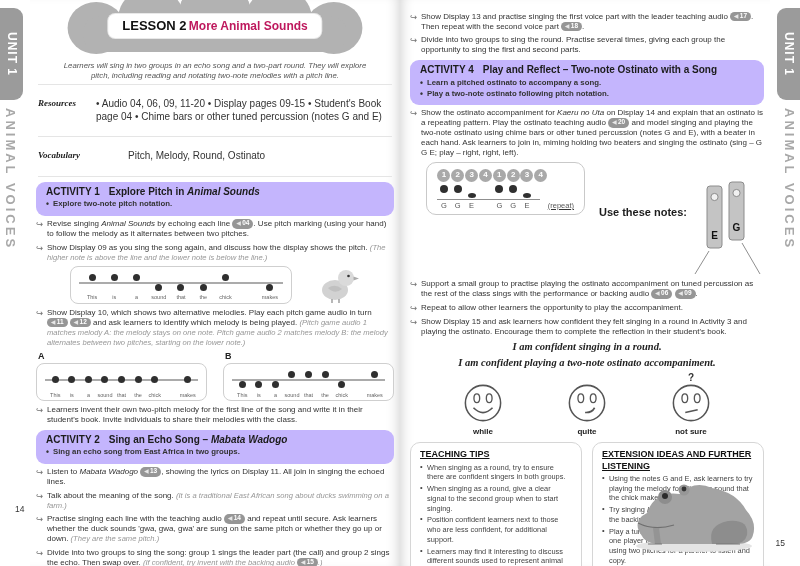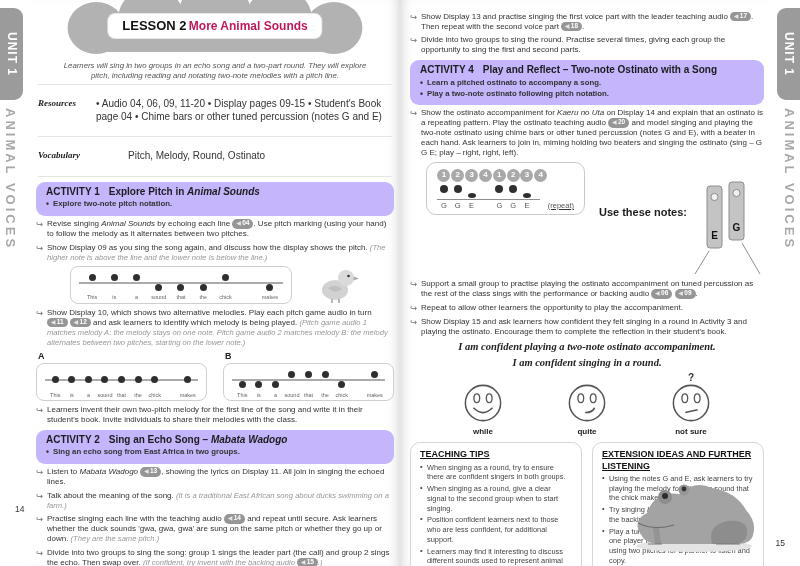--- a/index.html
+++ b/index.html
@@ -511,22 +511,22 @@
           <div class="step">
             <span class="marker">↪</span>
             <span class="step-body"><span>Repeat to allow other learners the opportunity to play the accompaniment.</span></span>
           </div>
           <div class="step">
             <span class="marker">↪</span>
             <span class="step-body"><span>Show Display 15 and ask learners how confident they felt singing in a round in Activity 3 and playing the ostinato. Encourage them to complete the reflection in their student's book.</span></span>
           </div>
         </div>
 
+      <div class="refl-line">I am confident singing in a round.</div>
       <div class="refl-line">I am confident playing a two-note ostinato accompaniment.</div>
-      <div class="refl-line">I am confident singing in a round.</div>
 
       <div class="smile-row">
         <div class="smiley">
           <div class="qmark"></div>
           <svg width="40" height="40" viewBox="0 0 42 42">
             <circle cx="21" cy="21" r="18.5" fill="#fff" stroke="#555" stroke-width="1.6"></circle>
             <ellipse cx="14.5" cy="16" rx="3" ry="4.6" fill="#fff" stroke="#555" stroke-width="1.4"></ellipse>
             <ellipse cx="27.5" cy="16" rx="3" ry="4.6" fill="#fff" stroke="#555" stroke-width="1.4"></ellipse>
             <path d="M11,26 Q21,36 31,26" fill="none" stroke="#555" stroke-width="1.7"></path>
           </svg>

